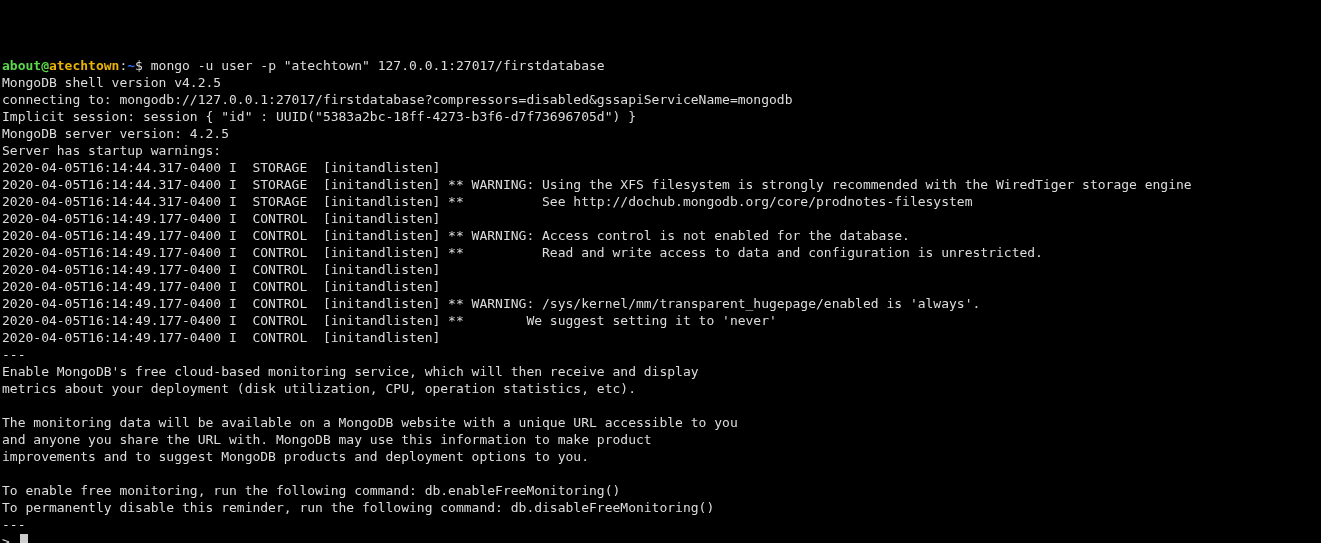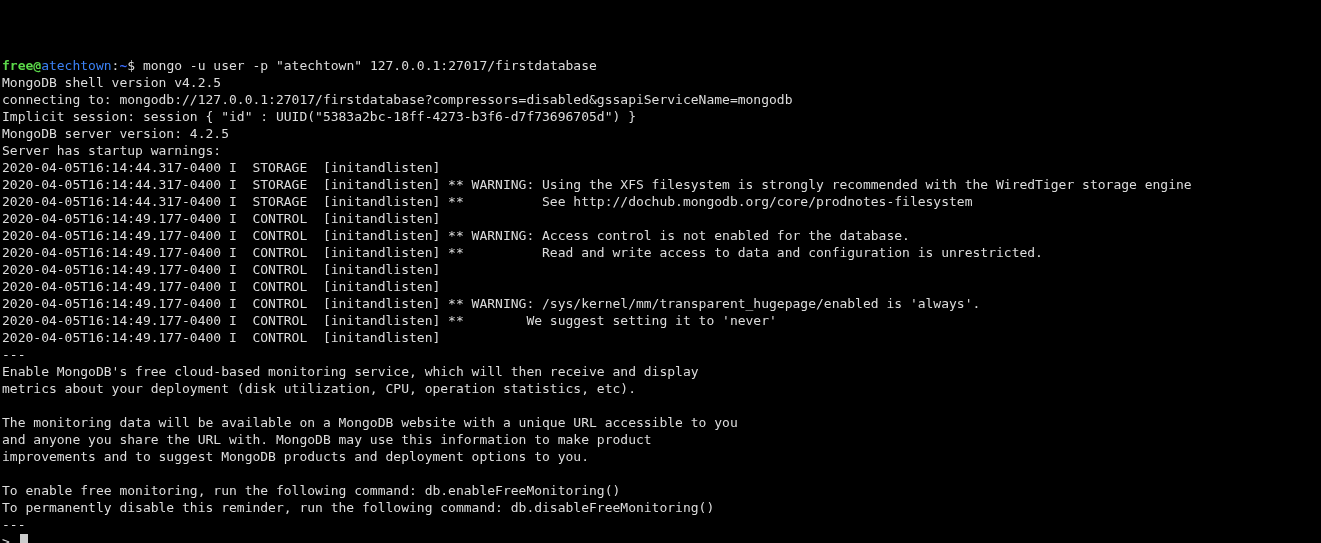--- a/index.html
+++ b/index.html
@@ -1,28 +1,28 @@
 <!DOCTYPE html>
 <html><head>
 <meta charset="utf-8">
 <style>
   html,body{margin:0;padding:0;background:#000;color:#ddd;font-family:Consolas,"Lucida Console",Menlo,monospace;font-size:13px;line-height:17px;white-space:pre}
   .wrap{padding:6px 0 0 2px;min-width:1321px;min-height:543px;position:relative;box-sizing:border-box}
   .user{color:#5bd94a;font-weight:bold}
-  .host{color:#3b82f6;font-weight:normal}
+  .host{color:#eab308;font-weight:bold}
   .tilde{color:#3a6cff;font-weight:bold}
   .cmd{color:#ddd}
   .out{color:#ddd}
   .prompt-row{margin-top:18px}
   .cursor{display:inline-block;width:8px;height:14px;background:#ccc;vertical-align:-2px;margin-left:2px}
 </style>
 </head>
 <body>
 <div class="wrap">
-<span class="user">free</span><span class="user">@</span><span class="host">atechtown</span><span class="out">:</span><span class="tilde">~</span><span class="out">$</span> <span class="cmd">mongo -u user -p "atechtown" 127.0.0.1:27017/firstdatabase</span>
+<span class="user">about</span><span class="user">@</span><span class="host">atechtown</span><span class="out">:</span><span class="tilde">~</span><span class="out">$</span> <span class="cmd">mongo -u user -p "atechtown" 127.0.0.1:27017/firstdatabase</span>
 <span id="out-block" class="out">MongoDB shell version v4.2.5
 connecting to: mongodb://127.0.0.1:27017/firstdatabase?compressors=disabled&amp;gssapiServiceName=mongodb
 Implicit session: session { "id" : UUID("5383a2bc-18ff-4273-b3f6-d7f73696705d") }
 MongoDB server version: 4.2.5
 Server has startup warnings:
 2020-04-05T16:14:44.317-0400 I  STORAGE  [initandlisten]
 2020-04-05T16:14:44.317-0400 I  STORAGE  [initandlisten] ** WARNING: Using the XFS filesystem is strongly recommended with the WiredTiger storage engine
 2020-04-05T16:14:44.317-0400 I  STORAGE  [initandlisten] **          See http://dochub.mongodb.org/core/prodnotes-filesystem
 2020-04-05T16:14:49.177-0400 I  CONTROL  [initandlisten]
 2020-04-05T16:14:49.177-0400 I  CONTROL  [initandlisten] ** WARNING: Access control is not enabled for the database.

